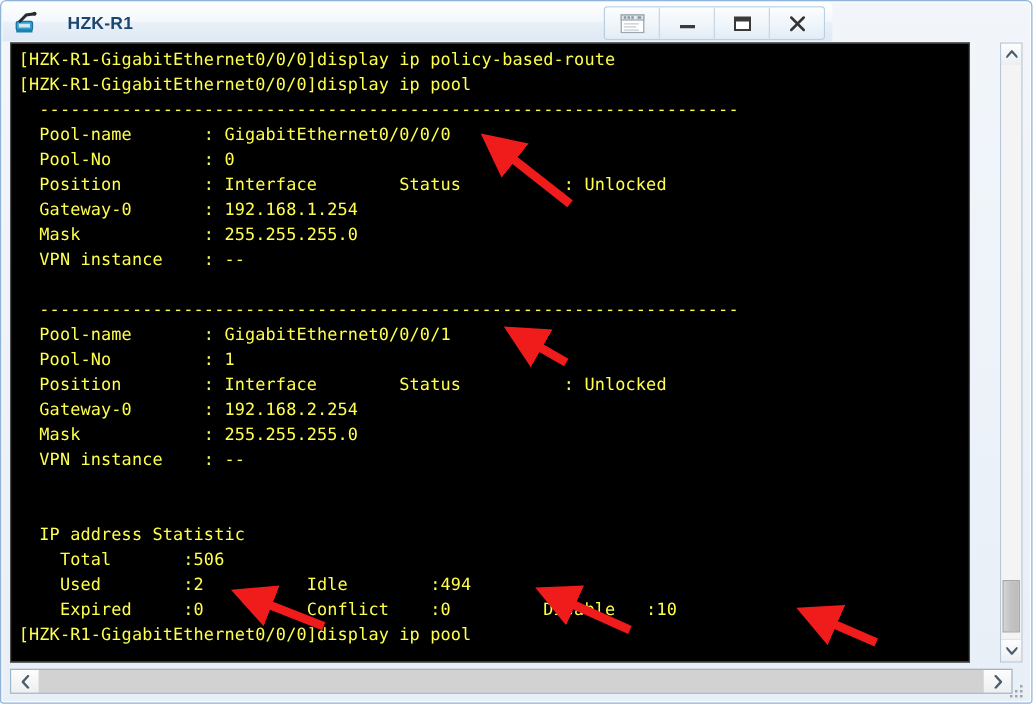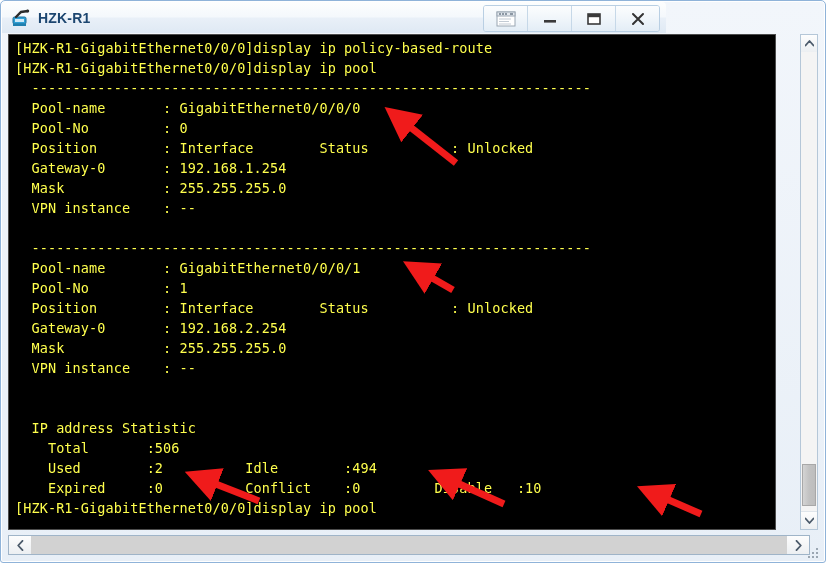--- a/index.html
+++ b/index.html
@@ -31,20 +31,21 @@
   #titlebar {
     position: absolute;
     left: 1px; top: 1px;
     width: 664px;
     height: 31px;
     box-sizing: border-box;
     background: linear-gradient(to bottom, #fdfefe 0%, #f4f8fc 48%, #e9f0f8 52%, #dfe9f4 100%);
     border-radius: 4px 4px 0 0;
     display: flex;
     align-items: center;
+    gap: 16px;
   }
   #app-icon {
     position: relative;
     width: 20px;
     height: 20px;
     margin-left: 9px;
     flex: 0 0 auto;
   }
   #title-text {
     margin-left: 7px;

